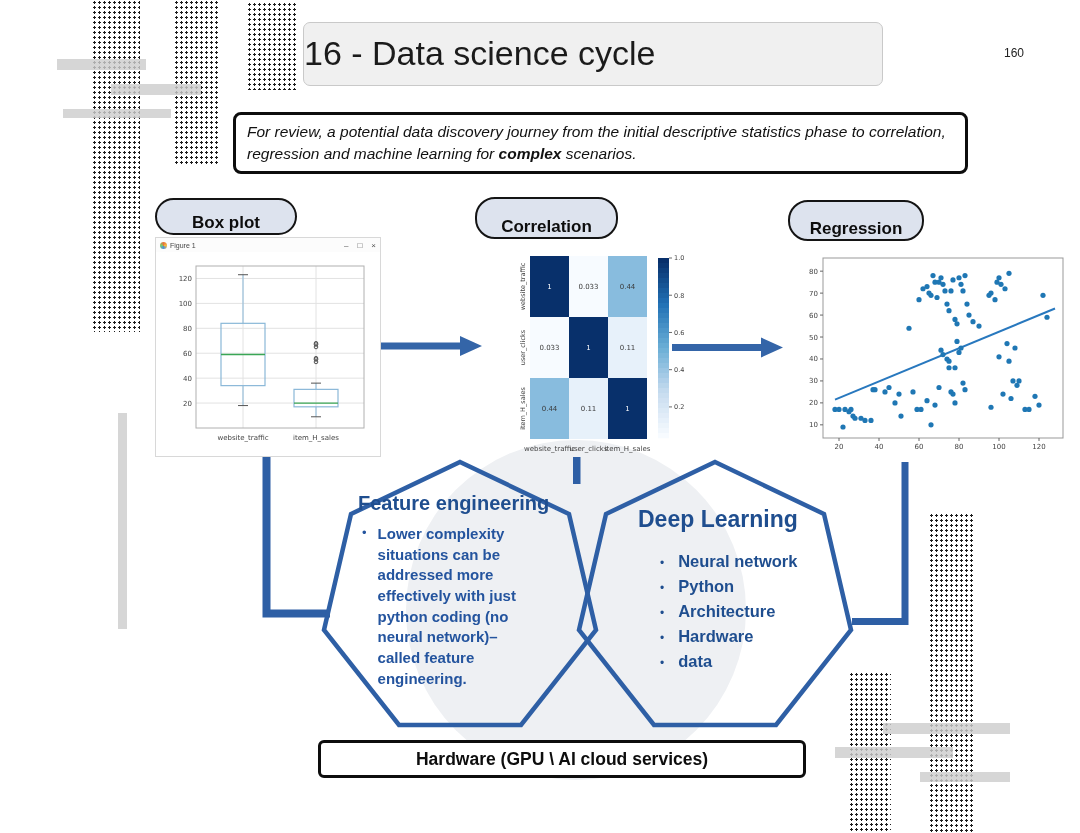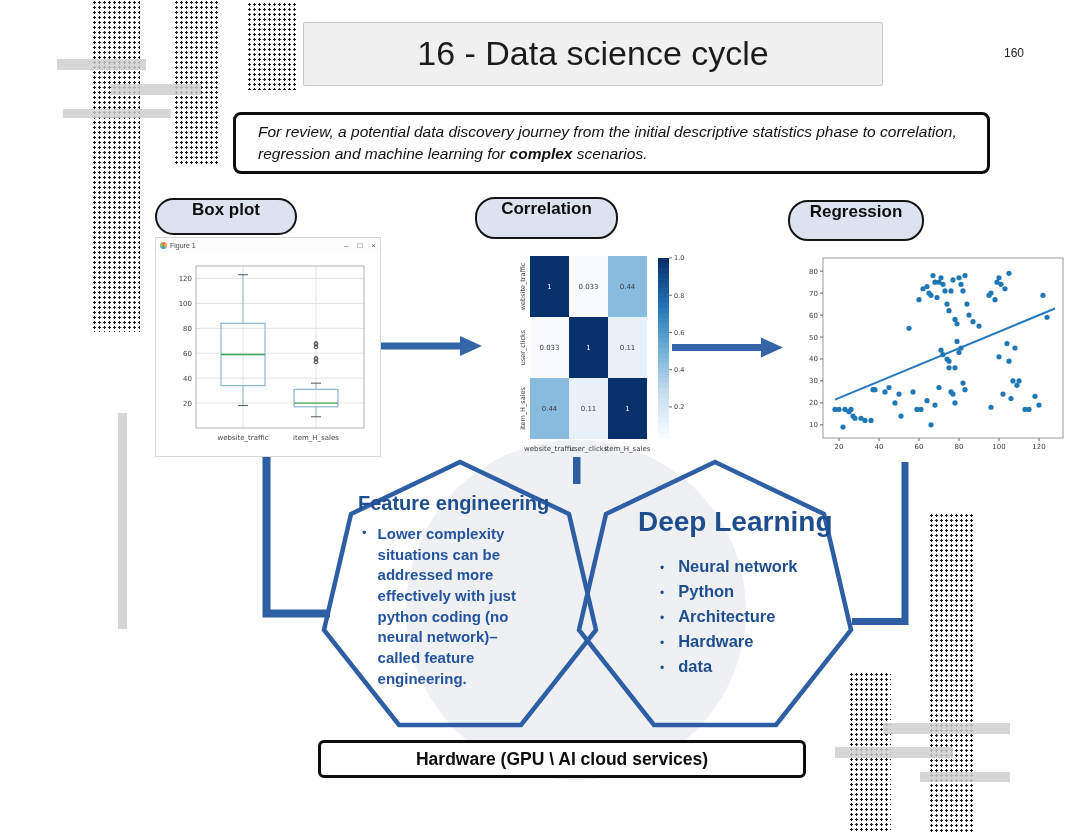--- a/index.html
+++ b/index.html
@@ -7,30 +7,30 @@
          font-family:"Liberation Sans",sans-serif;color:#1a1a1a;}
   
   .dots{position:absolute;z-index:0;
         background-image:radial-gradient(circle,#1b1b1b 1.1px,transparent 1.25px);
         background-size:5px 5px;}
   
   .gbar{position:absolute;z-index:1;background:rgba(205,205,205,0.82);}
   .watermark{position:absolute;z-index:0;border-radius:50%;background:#eef0f3;}
   
   .title-box{position:absolute;left:303px;top:22px;width:578px;height:62px;z-index:4;
-             background:#f0f0f0;border:1px solid #c9c9c9;border-radius:2px;
-             text-align:center;line-height:60px;font-size:34px;color:#1b1b1b;}
+             background:#f0f0f0;border:1px solid #c9c9c9;border-radius:7px;
+             text-align:left;line-height:60px;font-size:34px;color:#1b1b1b;}
   .page-num{position:absolute;left:1004px;top:46px;width:70px;z-index:4;font-size:12px;color:#222;}
   
   .note-box{position:absolute;left:233px;top:112px;width:707px;height:44px;z-index:4;
             background:#fff;border:3px solid #0d0d0d;border-radius:8px;
-            padding:6px 22px;font-style:italic;font-size:15.5px;line-height:1.45;color:#111;}
+            padding:6px 11px;font-style:italic;font-size:15.5px;line-height:1.45;color:#111;}
   
   .bubble{position:absolute;z-index:4;background:#dde3ee;border:2.5px solid #141414;
-          border-radius:20px;display:flex;align-items:flex-start;justify-content:center;
+          border-radius:20px;display:flex;align-items:flex-end;justify-content:center;
           font-weight:bold;font-size:17px;color:#0d0d0d;}
   
   .figwin{position:absolute;left:155px;top:237px;width:224px;height:218px;z-index:2;
           background:#fff;border:1px solid #d8d8d8;}
   .figbar{height:14px;display:flex;align-items:center;font-size:7px;color:#444;padding:0 4px;background:#fcfcfc;}
   .mpl-icon{width:7px;height:7px;border-radius:50%;margin-right:3px;flex:none;
             background:conic-gradient(#e8743b,#f5b942,#4a90d9,#7bc96f,#e8743b);}
   .figctl{margin-left:auto;display:flex;gap:9px;font-size:8px;color:#555;}
   .figctl span{cursor:default;}
   
@@ -39,21 +39,21 @@
   .scatwrap{position:absolute;left:793px;top:248px;z-index:2;}
   
   #overlay-svg{position:absolute;left:0;top:0;z-index:1;pointer-events:none;}
   
   .fe-block{position:absolute;left:352px;top:492px;width:205px;z-index:3;color:#24549e;}
   .fe-title{font-size:20px;font-weight:bold;color:#1f4e8f;padding-left:6px;}
   .fe-bullet{display:flex;margin-top:9px;font-size:15px;line-height:1.38;}
   .fe-dot{flex:none;margin:0 11px 0 10px;font-size:13px;}
   .fe-text{width:160px;font-weight:bold;}
   .dl-block{position:absolute;left:630px;top:506px;width:210px;z-index:3;color:#1f4e8f;}
-  .dl-title{font-size:28px;font-weight:bold;padding-left:8px;}
+  .dl-title{font-size:23px;font-weight:bold;padding-left:8px;}
   .dl-list{margin-top:19px;}
   .dl-item{display:flex;align-items:baseline;margin-bottom:6px;font-size:16.5px;font-weight:bold;}
   .dl-dot{flex:none;margin:0 14px 0 30px;font-size:12px;font-weight:normal;}
   
   .layer-box{position:absolute;z-index:5;background:#fff;border:3.5px solid #0d0d0d;border-radius:6px;
              display:flex;align-items:center;justify-content:center;
              font-weight:bold;font-size:17.5px;color:#0d0d0d;}
 </style>
 </head>
 <body>

